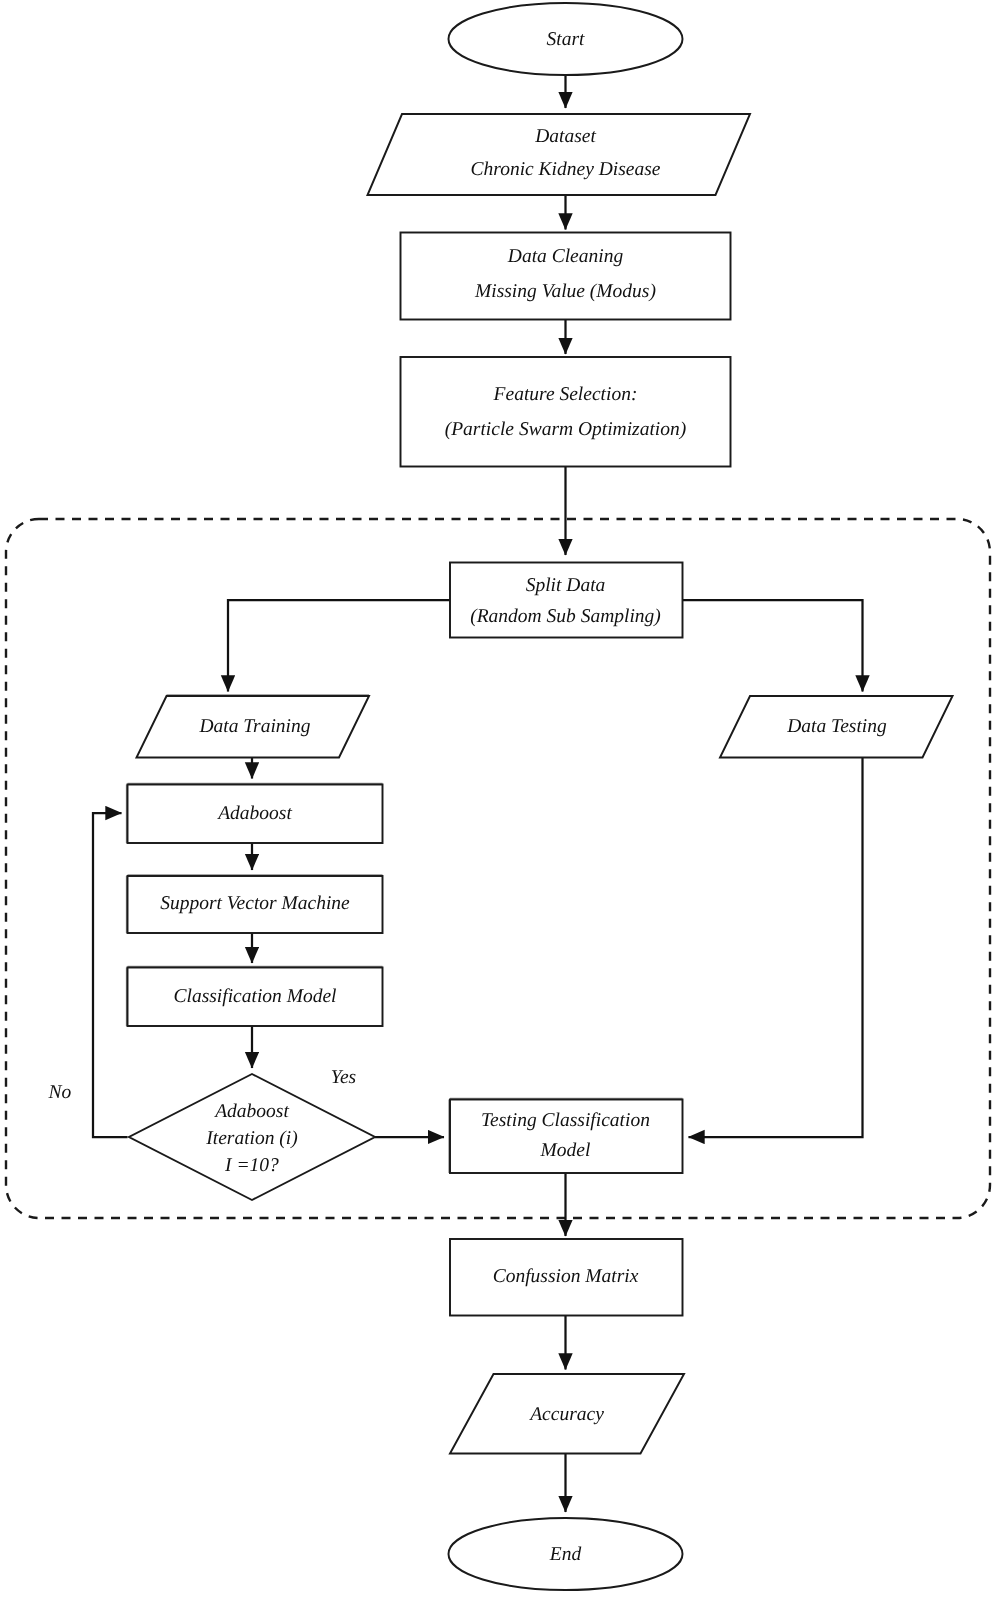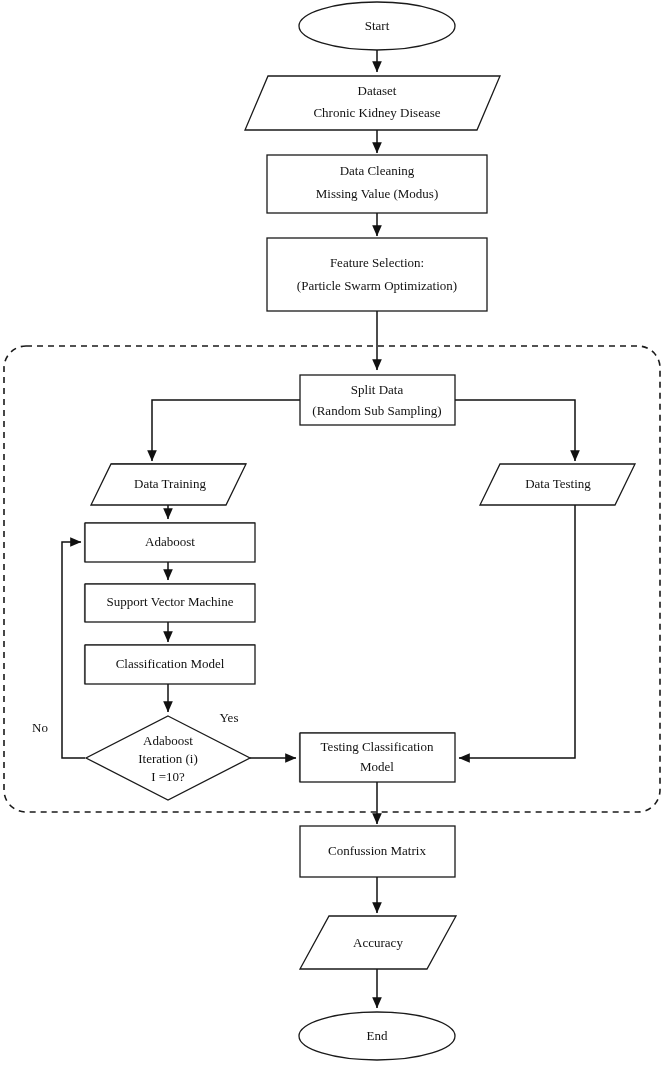--- a/index.html
+++ b/index.html
@@ -10,20 +10,21 @@
   body {
     width: 663px;
     height: 1066px;
     overflow: hidden;
     font-family: "Liberation Serif", "DejaVu Serif", serif;
   }
   #flow-root {
     position: relative;
     width: 663px;
     height: 932px;
+    font-style: italic;
   }
   svg#flowchart {
     display: block;
     width: 663px;
     height: 1066px;
   }
   .shape {
     fill: #ffffff;
     stroke: #1a1a1a;
     stroke-width: 1.3;

